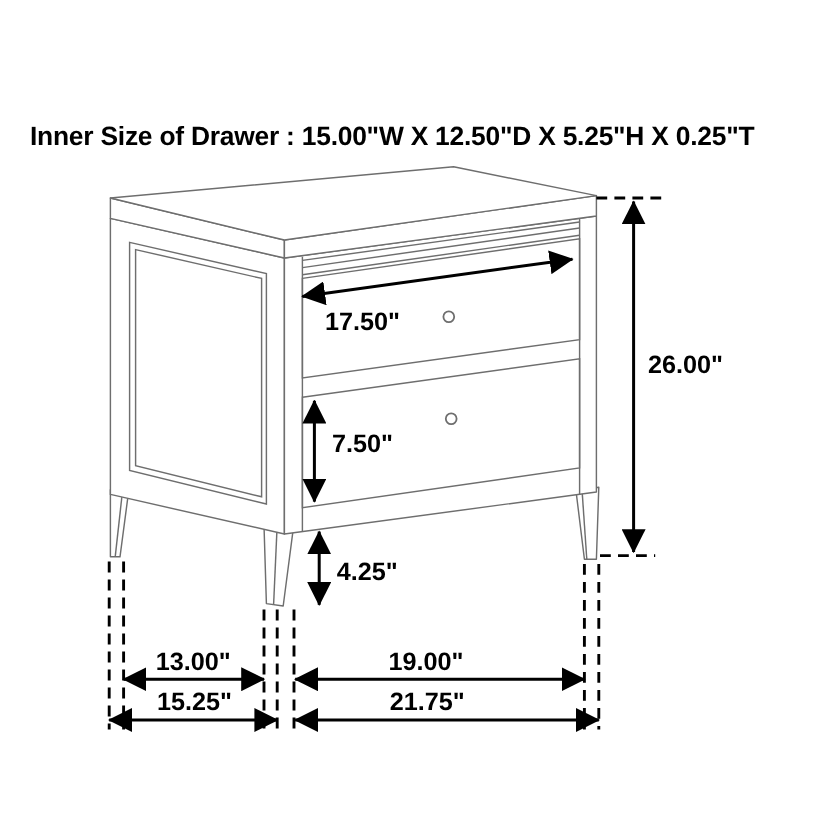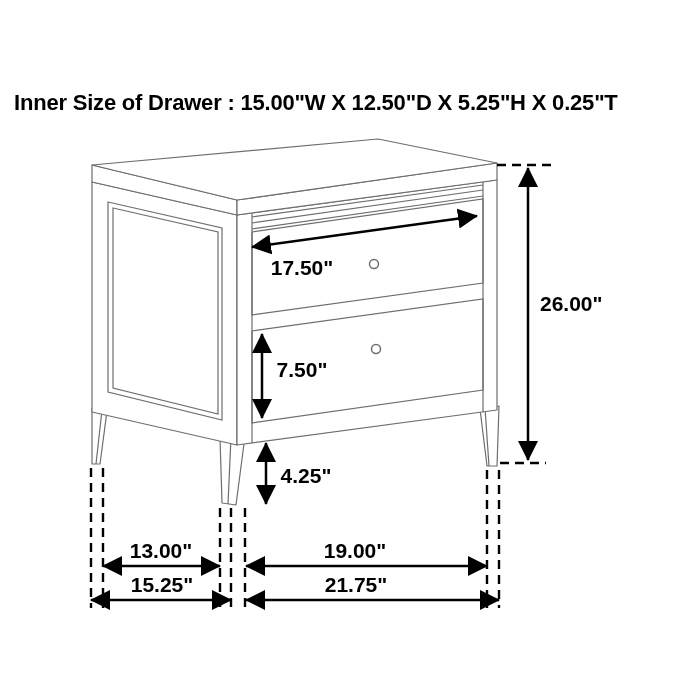--- a/index.html
+++ b/index.html
@@ -10,21 +10,21 @@
     font-family: "Liberation Sans", sans-serif;
   }
   .stage {
     position: relative;
     width: 700px; height: 700px;
     background: #ffffff;
   }
   .title {
     position: absolute;
     left: 13px; top: 89px;
-    margin: 1px;
+    margin: 12px;
     font-size: 22px;
     font-weight: 700;
     letter-spacing: -0.2px;
     color: #000000;
     white-space: nowrap;
   }
   svg.diagram {
     position: absolute;
     left: 0; top: 0;
   }

